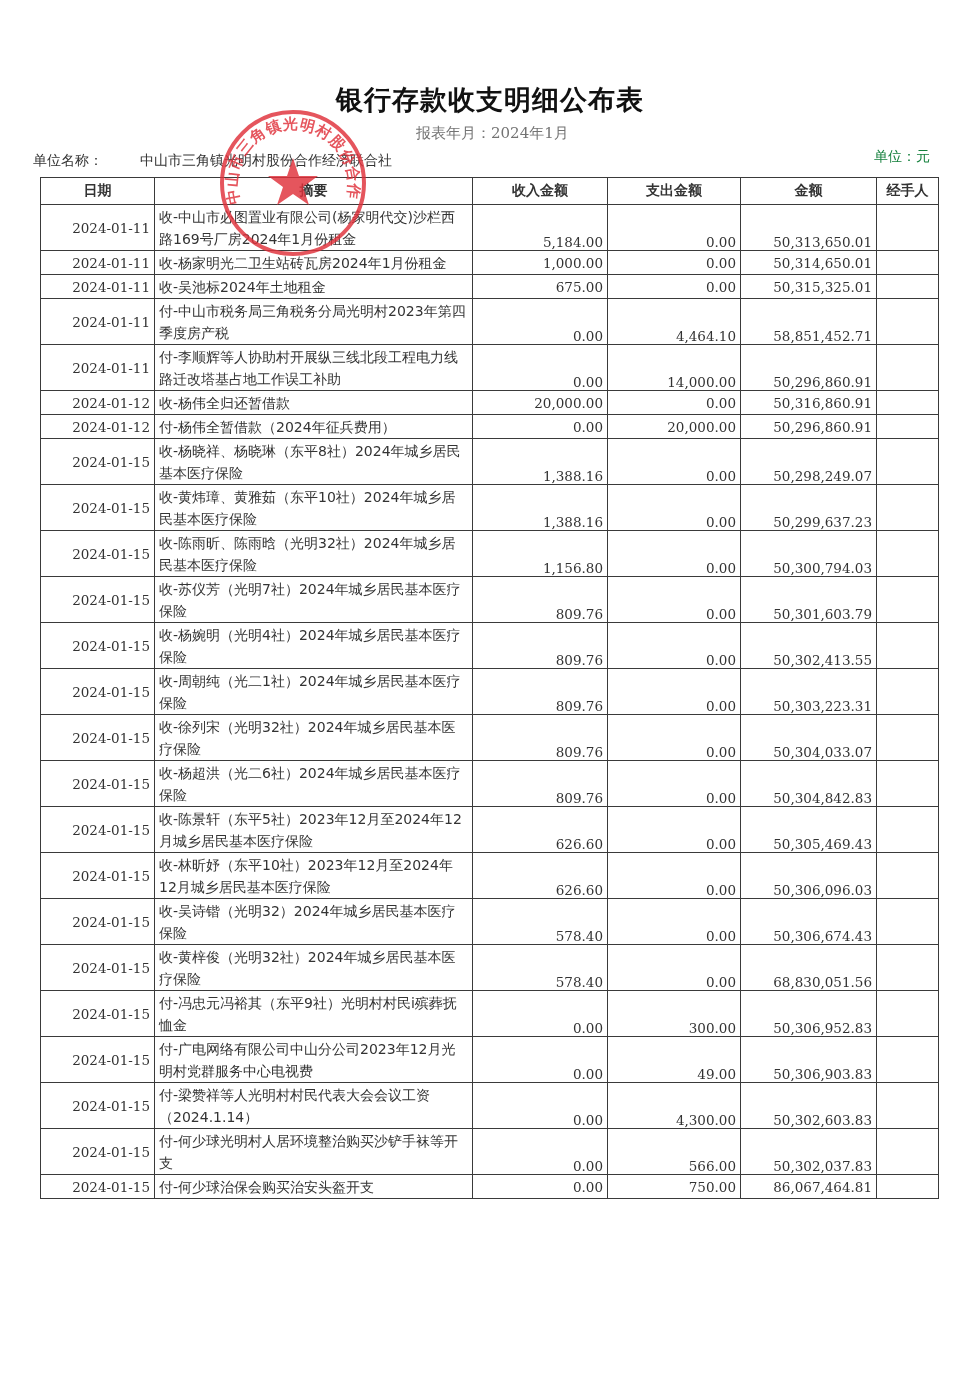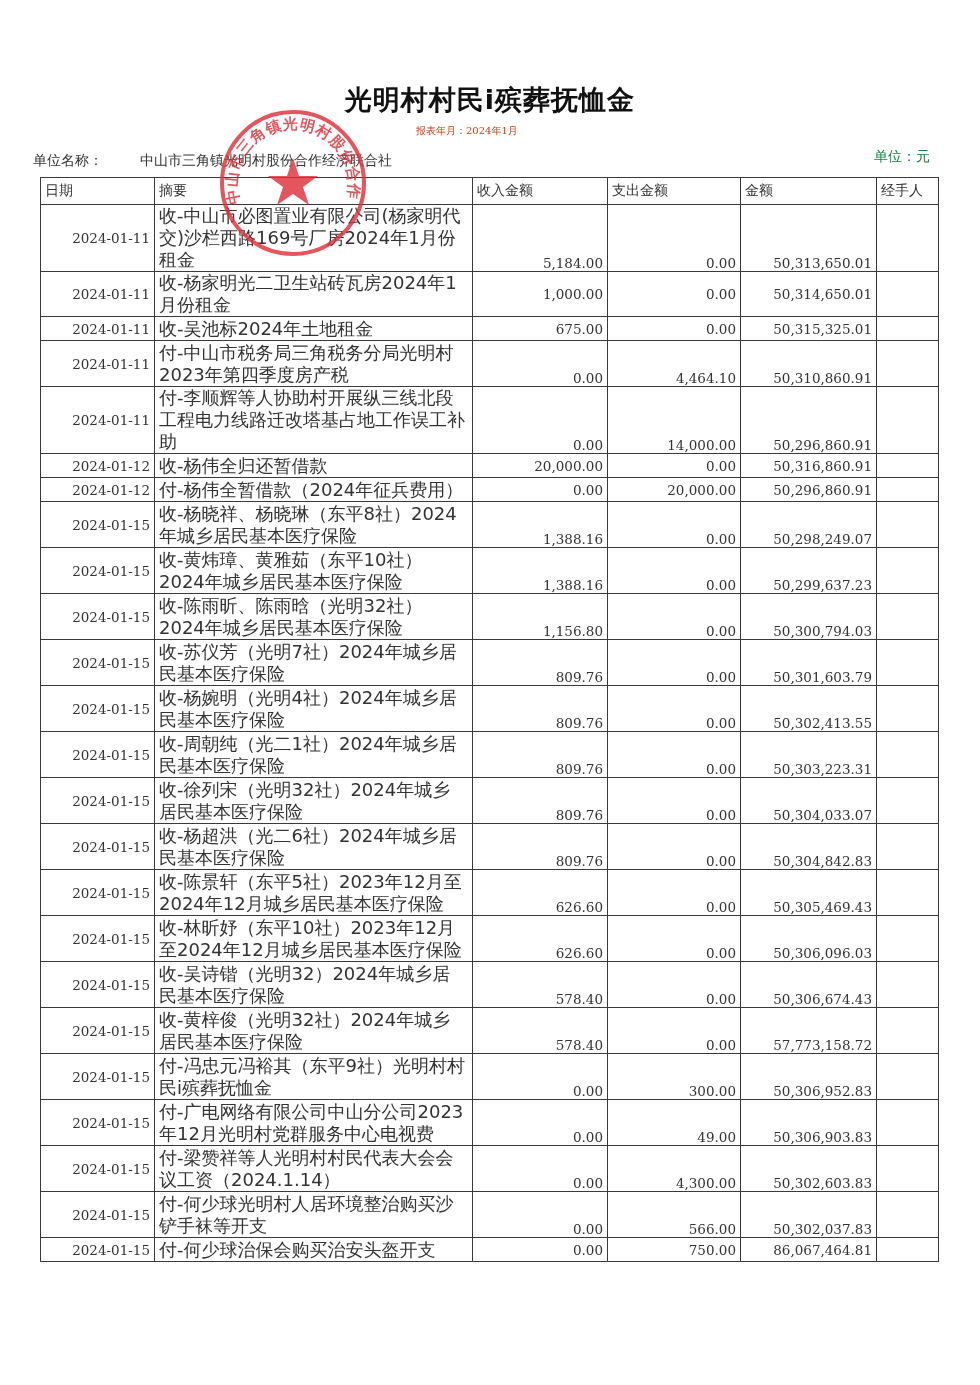--- a/index.html
+++ b/index.html
@@ -24,22 +24,22 @@
     font-family: "DejaVu Sans", "Liberation Sans", sans-serif;
     font-weight: bold;
     font-size: 27px;
     letter-spacing: 1px;
     color: #111;
   }
   .period {
     position: absolute;
     top: 124px;
     left: 416px;
-    font-size: 10px;
-    color: #c2410c;
+    font-size: 15px;
+    color: #737373;
     text-align: right;
   }
   .unit-name-label {
     position: absolute;
     top: 152px;
     left: 33px;
     font-size: 14px;
     color: #333;
   }
   .unit-name {
@@ -64,35 +64,35 @@
     border-collapse: collapse;
     table-layout: fixed;
     font-size: 14px;
   }
   table.ledger th, table.ledger td {
     border: 1.5px solid #3a3a3a;
     padding: 0 4px;
     color: #333;
   }
   table.ledger th {
-    font-weight: normal;
+    font-weight: bold;
     height: 26px;
-    text-align: left;
+    text-align: center;
     font-family: "DejaVu Sans", "Liberation Sans", sans-serif;
     font-size: 14px;
   }
   td.date {
     text-align: right;
     font-size: 13.5px;
   }
   td.desc {
     text-align: left;
     line-height: 22px;
     font-family: "DejaVu Sans", "Liberation Sans", sans-serif;
-    font-size: 18px;
+    font-size: 14px;
     padding-left: 3px;
     padding-right: 2px;
   }
   td.num {
     text-align: right;
     vertical-align: bottom;
     font-size: 13.5px;
     padding-bottom: 3px;
     padding-right: 3px;
   }
@@ -105,21 +105,21 @@
     top: 108px;
     width: 150px;
     height: 150px;
     pointer-events: none;
     opacity: 0.82;
   }
 </style>
 </head>
 <body>
 
-<div class="title">光明村村民i殡葬抚恤金</div>
+<div class="title">银行存款收支明细公布表</div>
 <div class="period">报表年月：2024年1月</div>
 <div class="unit-name-label">单位名称：</div>
 <div class="unit-name">中山市三角镇光明村股份合作经济联合社</div>
 <div class="unit">单位：元</div>
 
 <table class="ledger">
   <colgroup>
     <col style="width:114px">
     <col style="width:318px">
     <col style="width:135px">
@@ -160,21 +160,21 @@
         <td class="num">675.00</td>
         <td class="num">0.00</td>
         <td class="num">50,315,325.01</td>
         <td class="num"></td>
       </tr>
       <tr class="tall">
         <td class="date">2024-01-11</td>
         <td class="desc">付-中山市税务局三角税务分局光明村2023年第四季度房产税</td>
         <td class="num">0.00</td>
         <td class="num">4,464.10</td>
-        <td class="num">50,310,860.91</td>
+        <td class="num">58,851,452.71</td>
         <td class="num"></td>
       </tr>
       <tr class="tall">
         <td class="date">2024-01-11</td>
         <td class="desc">付-李顺辉等人协助村开展纵三线北段工程电力线路迁改塔基占地工作误工补助</td>
         <td class="num">0.00</td>
         <td class="num">14,000.00</td>
         <td class="num">50,296,860.91</td>
         <td class="num"></td>
       </tr>
@@ -280,21 +280,21 @@
         <td class="num">578.40</td>
         <td class="num">0.00</td>
         <td class="num">50,306,674.43</td>
         <td class="num"></td>
       </tr>
       <tr class="tall">
         <td class="date">2024-01-15</td>
         <td class="desc">收-黄梓俊（光明32社）2024年城乡居民基本医疗保险</td>
         <td class="num">578.40</td>
         <td class="num">0.00</td>
-        <td class="num">57,773,158.72</td>
+        <td class="num">68,830,051.56</td>
         <td class="num"></td>
       </tr>
       <tr class="tall">
         <td class="date">2024-01-15</td>
         <td class="desc">付-冯忠元冯裕其（东平9社）光明村村民i殡葬抚恤金</td>
         <td class="num">0.00</td>
         <td class="num">300.00</td>
         <td class="num">50,306,952.83</td>
         <td class="num"></td>
       </tr>

